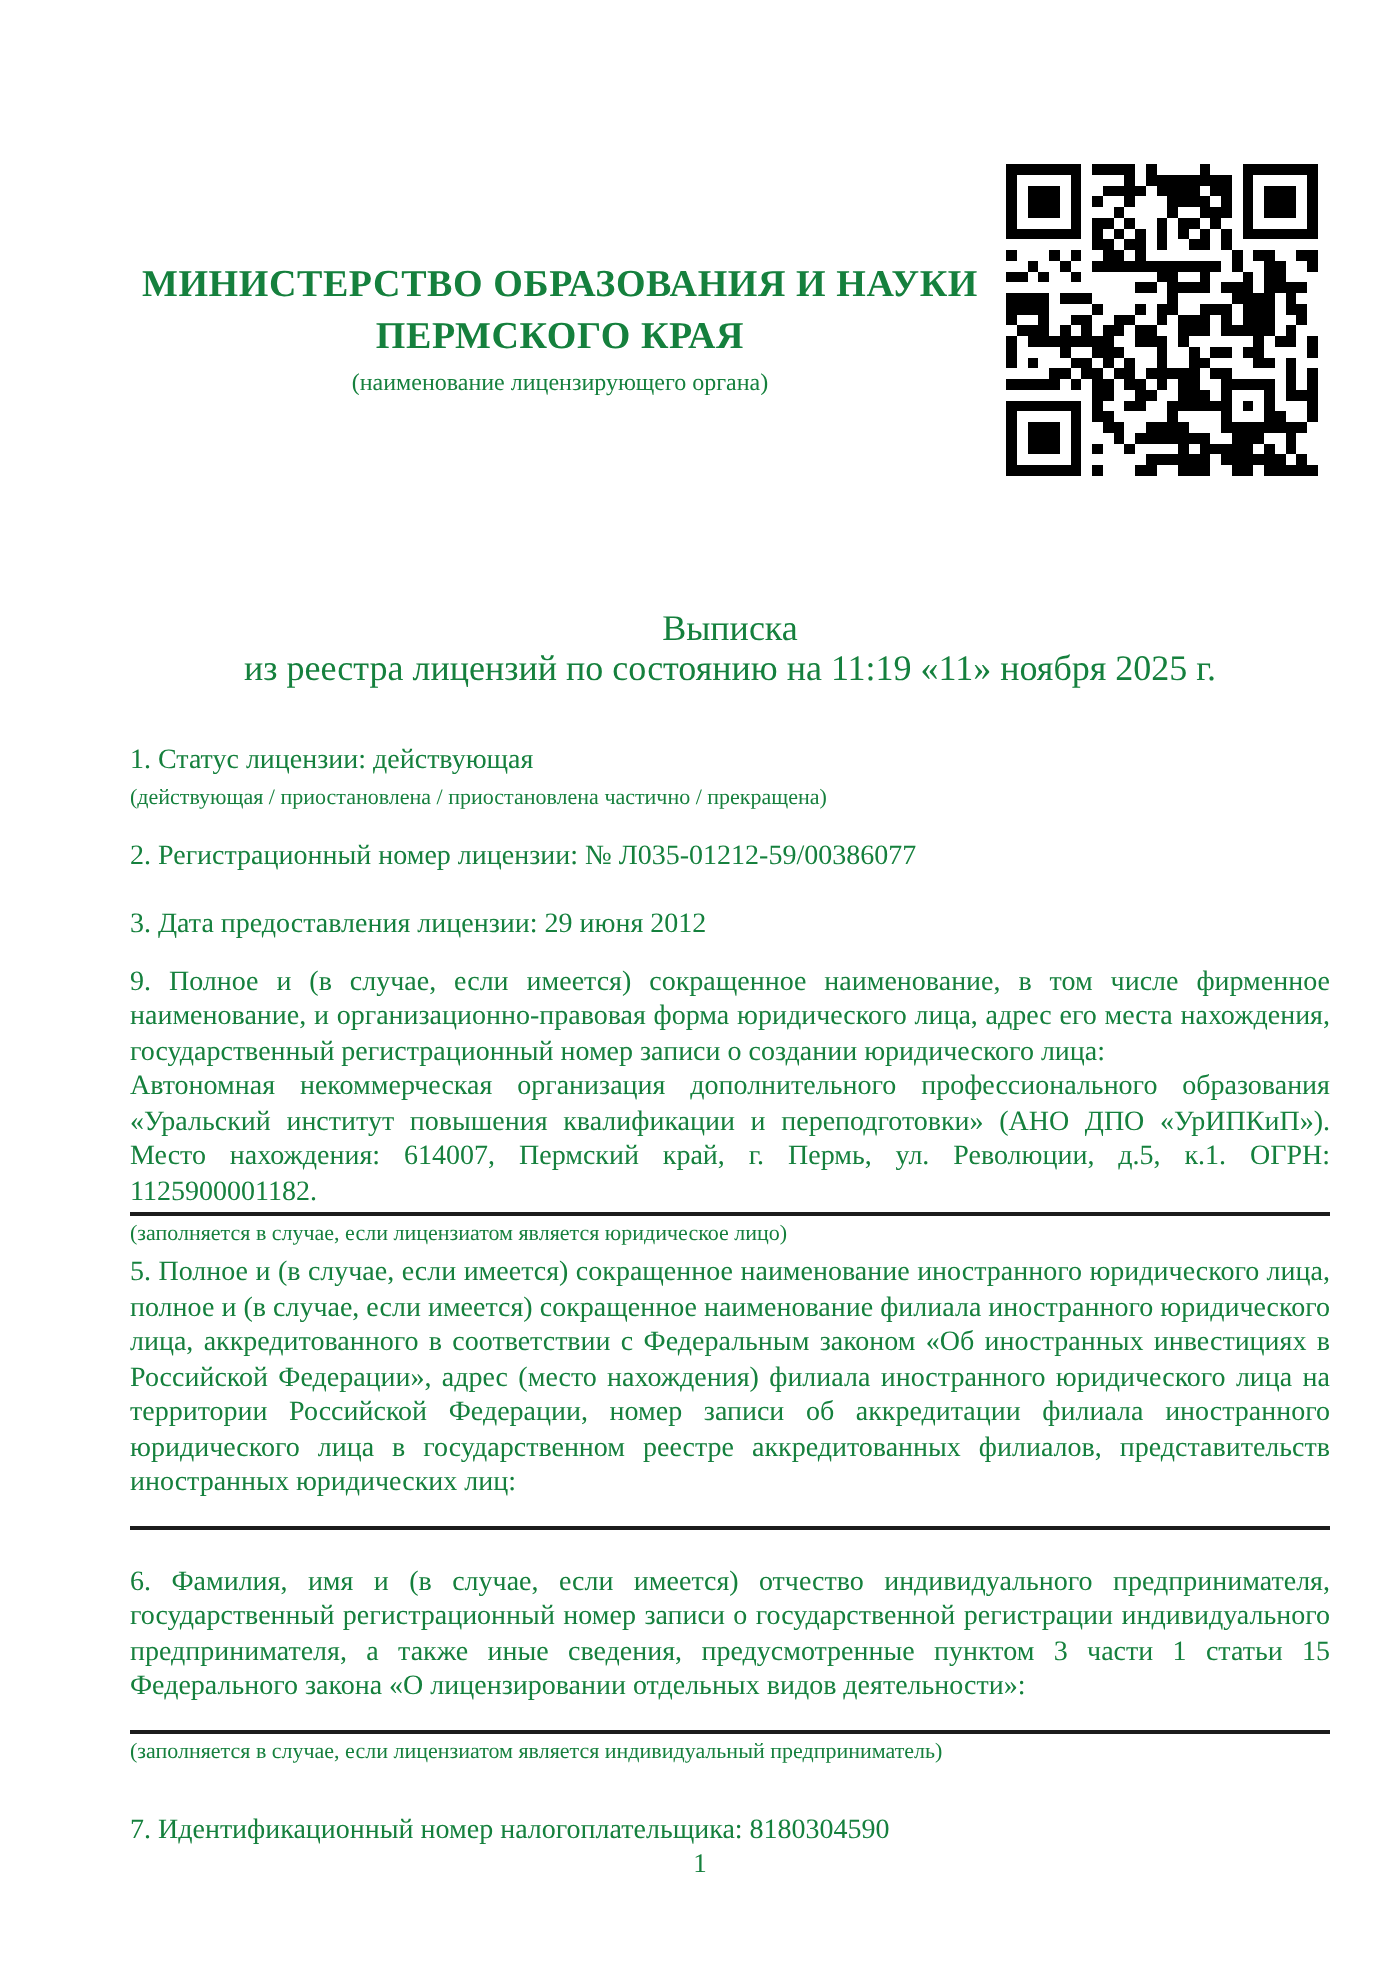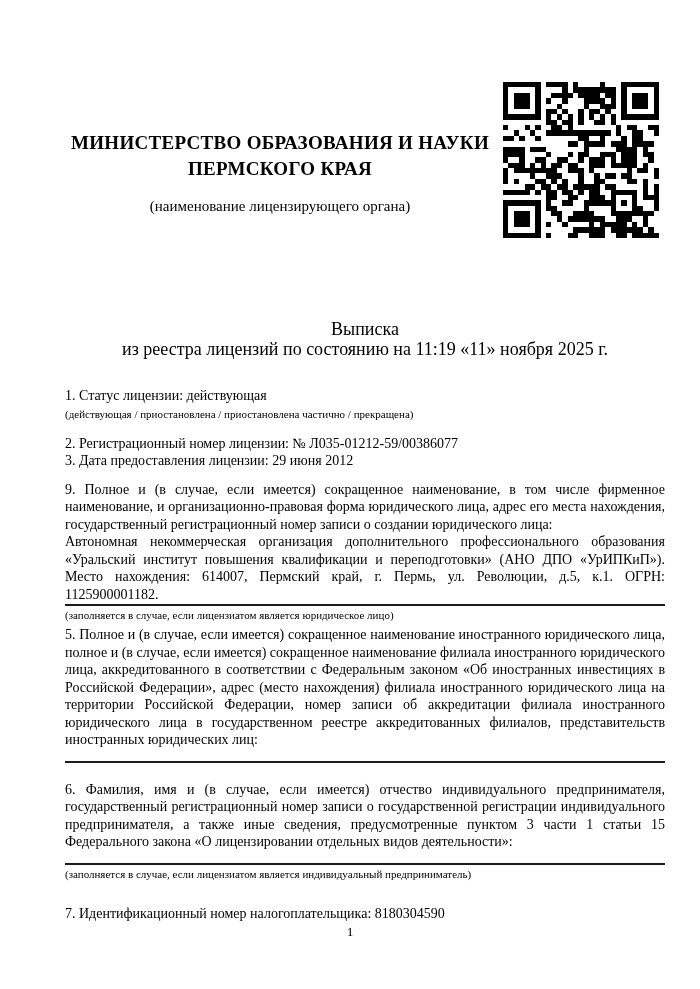--- a/index.html
+++ b/index.html
@@ -2,42 +2,42 @@
 <html lang="ru"><head>
 <meta charset="utf-8">
 <style>
   html,body{margin:0;padding:0;background:#ffffff;}
   .page{
     position:relative;
     width:700px;height:989px;
     background:#ffffff;
     overflow:hidden;
     font-family:"Liberation Serif","DejaVu Serif",serif;
-    color:#000000;
+    color:#15803d;
     border-radius:11px;
   }
   .content{padding:0 35px 0 65px;}
   
   .header{margin-top:130px;width:430px;text-align:center;}
   .h-line{font-weight:bold;font-size:19px;line-height:26px;letter-spacing:.3px;}
-  .h-caption{font-size:15px;line-height:13px;margin-top:18px;}
+  .h-caption{font-size:12px;line-height:13px;margin-top:3px;}
   
   .qr{position:absolute;left:502px;top:82px;width:158px;height:156px;background:#fff;}
   .qr svg{display:block;width:100%;height:100%;}
   
   .title{margin-top:106px;text-align:center;font-size:18px;line-height:20px;}
   
   .item{font-size:14px;line-height:17.5px;}
   .body-text{margin:0;text-align:justify;}
   .small-caption{font-size:11px;line-height:13px;text-align:left;margin-top:3px;}
   .rule{border-top:2px solid #1c1c1c;height:0;margin-top:1px;}
   .rule.spaced{margin-top:12px;}
   .i1{margin-top:28px;}
   .i2{margin-top:14px;}
-  .i3{}
+  .i3{margin-top:17px;}
   .i4{margin-top:11px;}
   .i5{margin-top:4px;}
   .i6{margin-top:18px;}
   .i7{margin-top:24px;}
   .page-number{position:absolute;left:0;right:0;top:924px;text-align:center;font-size:13.5px;line-height:16px;}
 </style>
 </head>
 <body>
 
 <div class="page">

